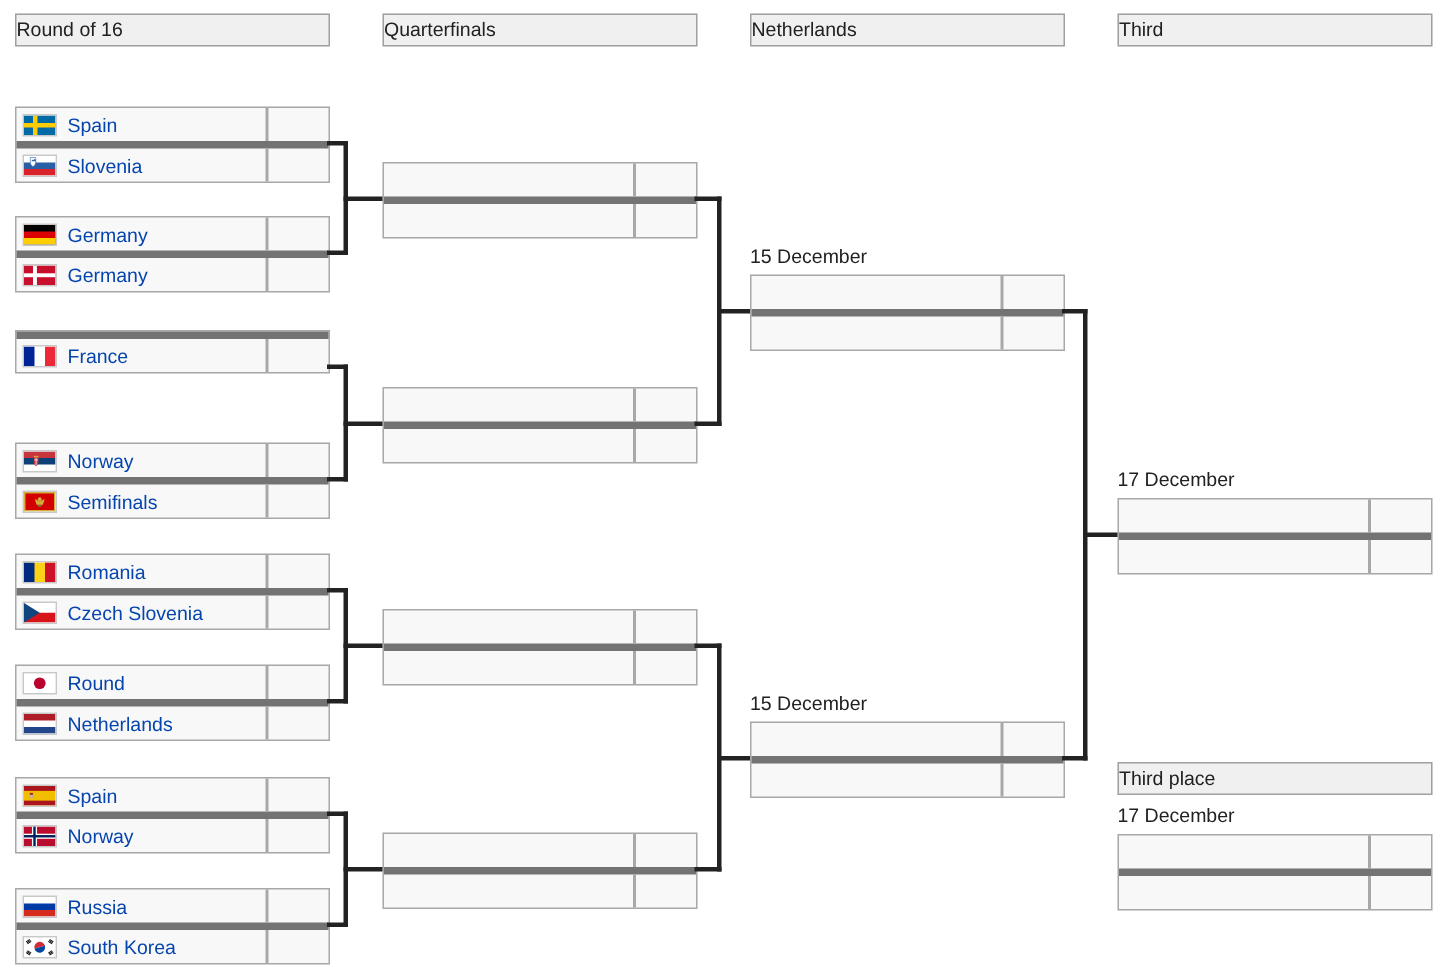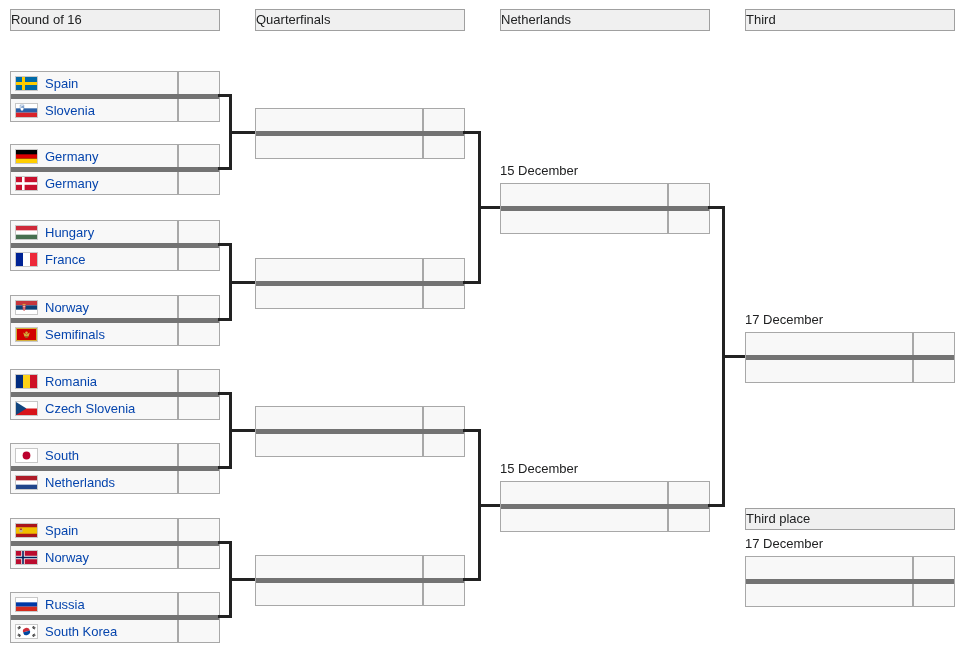--- a/index.html
+++ b/index.html
@@ -82,33 +82,20 @@
               <rect y="5.2" width="21" height="2.6" fill="#fff"></rect>
             </svg>
           </span>
         <a class="team">Germany</a>
       </div>
       <div class="score"></div>
     </div>
   </div>
 
   <div class="match" style="left:10px;top:220px">
-    <div class="trow">
-      <div class="tname">
-        <span class="flag">
-            <svg width="21" height="13" viewBox="0 0 21 13">
-              <rect width="21" height="13" fill="#fff"></rect>
-              <rect width="21" height="4.33" fill="#ce2939"></rect>
-              <rect y="8.67" width="21" height="4.33" fill="#477050"></rect>
-            </svg>
-          </span>
-        <a class="team">Hungary</a>
-      </div>
-      <div class="score"></div>
-    </div>
     <div class="trow second">
       <div class="tname">
         <span class="flag">
             <svg width="21" height="13" viewBox="0 0 21 13">
               <rect width="21" height="13" fill="#fff"></rect>
               <rect width="7" height="13" fill="#002395"></rect>
               <rect x="14" width="7" height="13" fill="#ed2939"></rect>
             </svg>
           </span>
         <a class="team">France</a>
@@ -182,21 +169,21 @@
 
   <div class="match" style="left:10px;top:443px">
     <div class="trow">
       <div class="tname">
         <span class="flag">
             <svg width="21" height="13" viewBox="0 0 21 13">
               <rect width="21" height="13" fill="#fff"></rect>
               <circle cx="10.5" cy="6.5" r="3.9" fill="#bc002d"></circle>
             </svg>
           </span>
-        <a class="team">South</a>
+        <a class="team">Round</a>
       </div>
       <div class="score"></div>
     </div>
     <div class="trow second">
       <div class="tname">
         <span class="flag">
             <svg width="21" height="13" viewBox="0 0 21 13">
               <rect width="21" height="13" fill="#fff"></rect>
               <rect width="21" height="4.33" fill="#ae1c28"></rect>
               <rect y="8.67" width="21" height="4.33" fill="#21468b"></rect>

